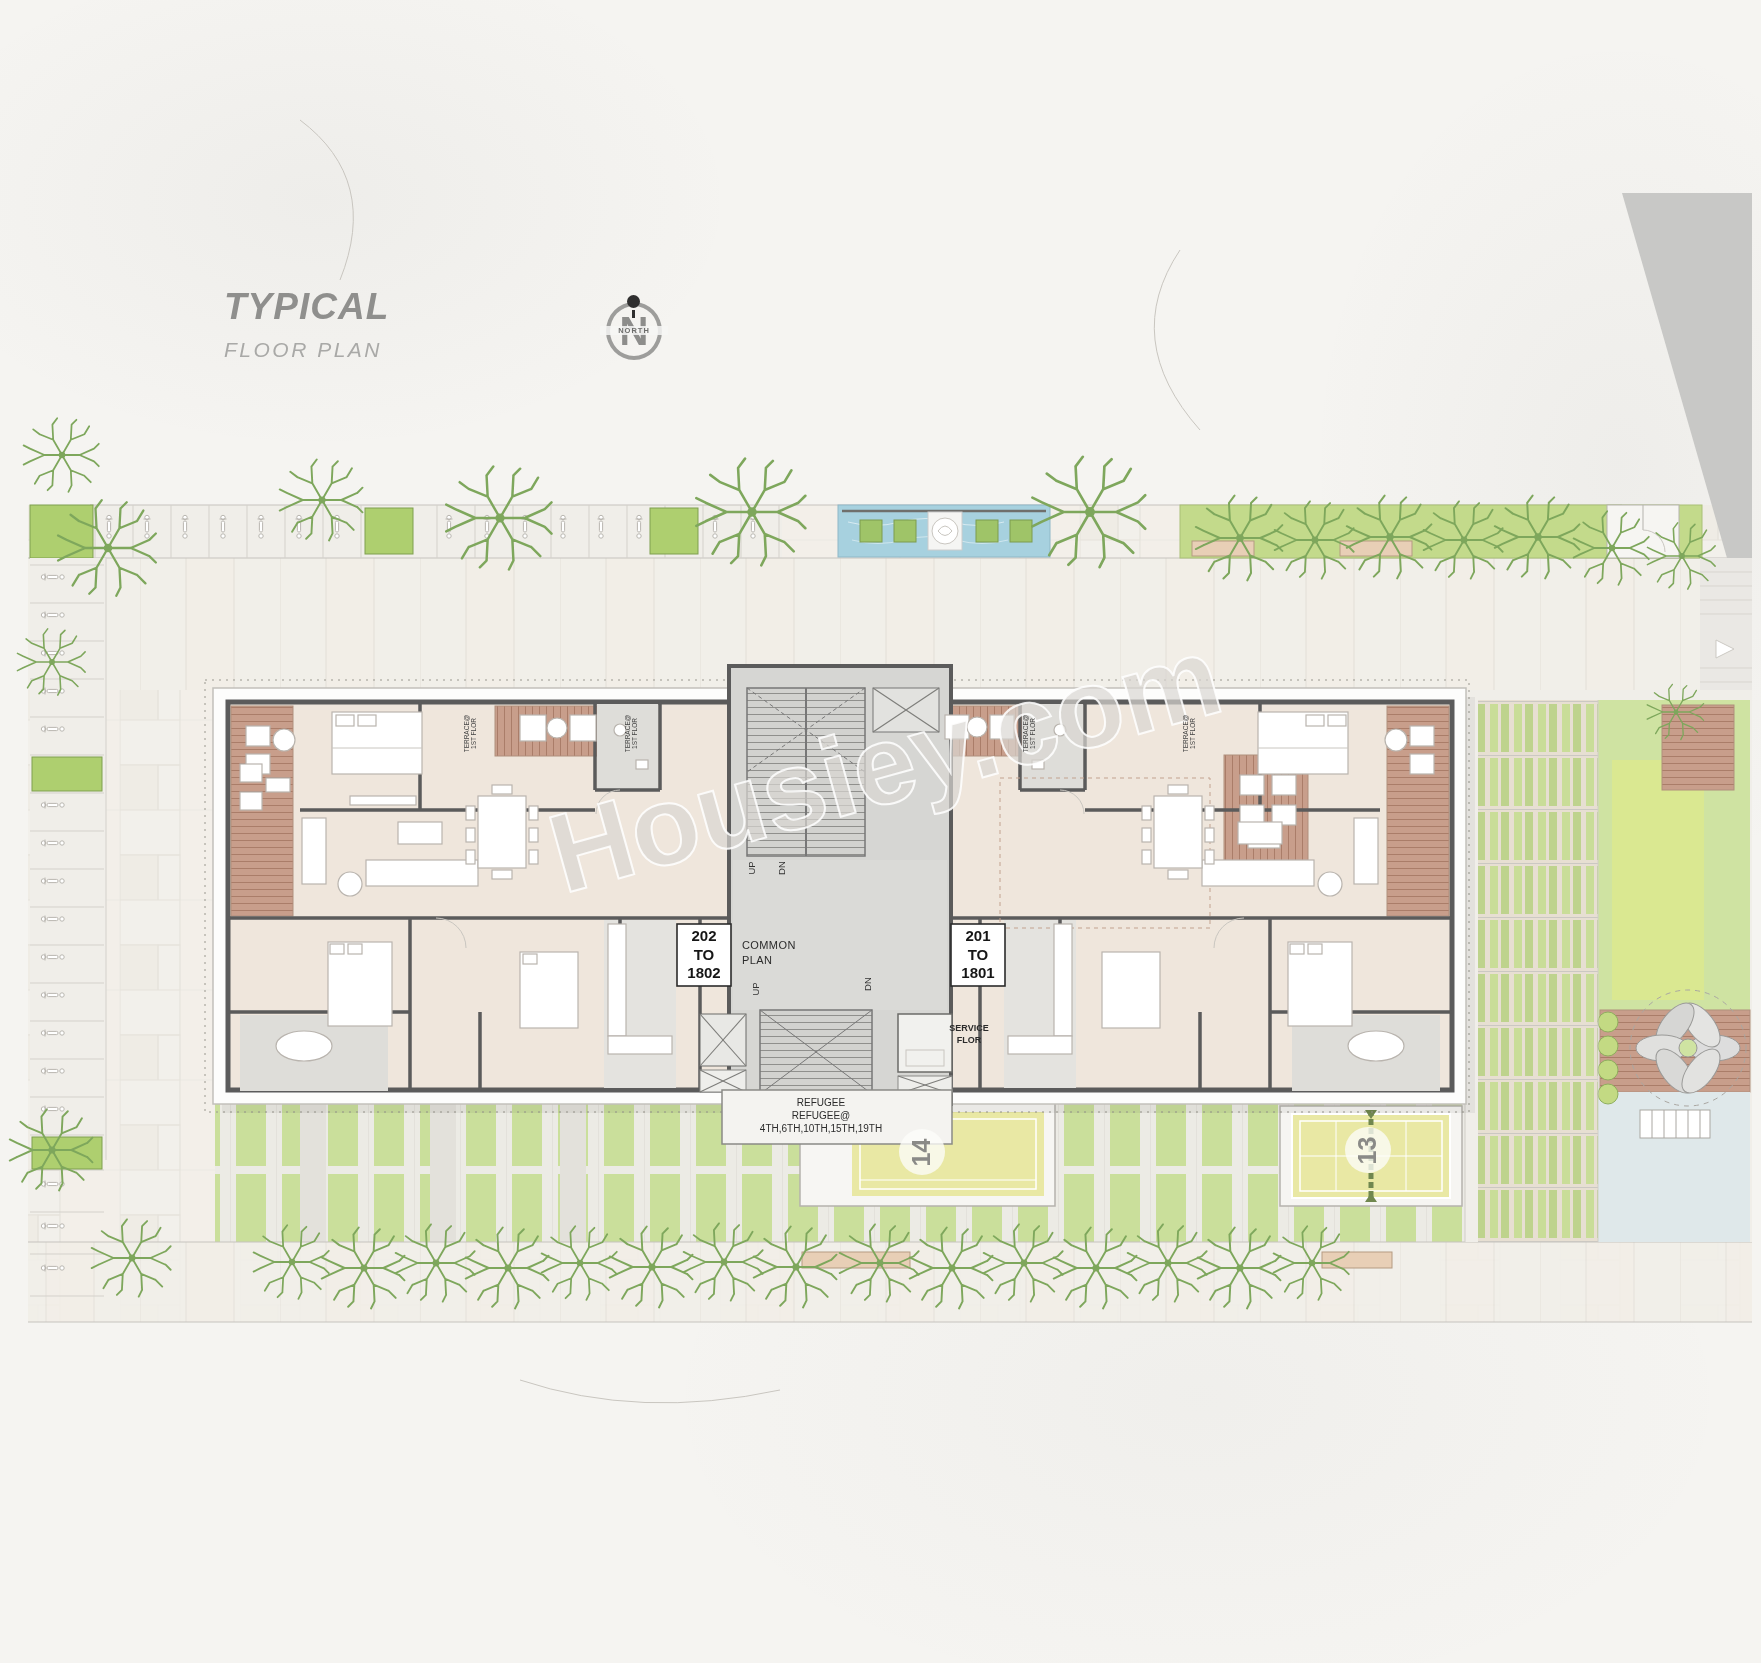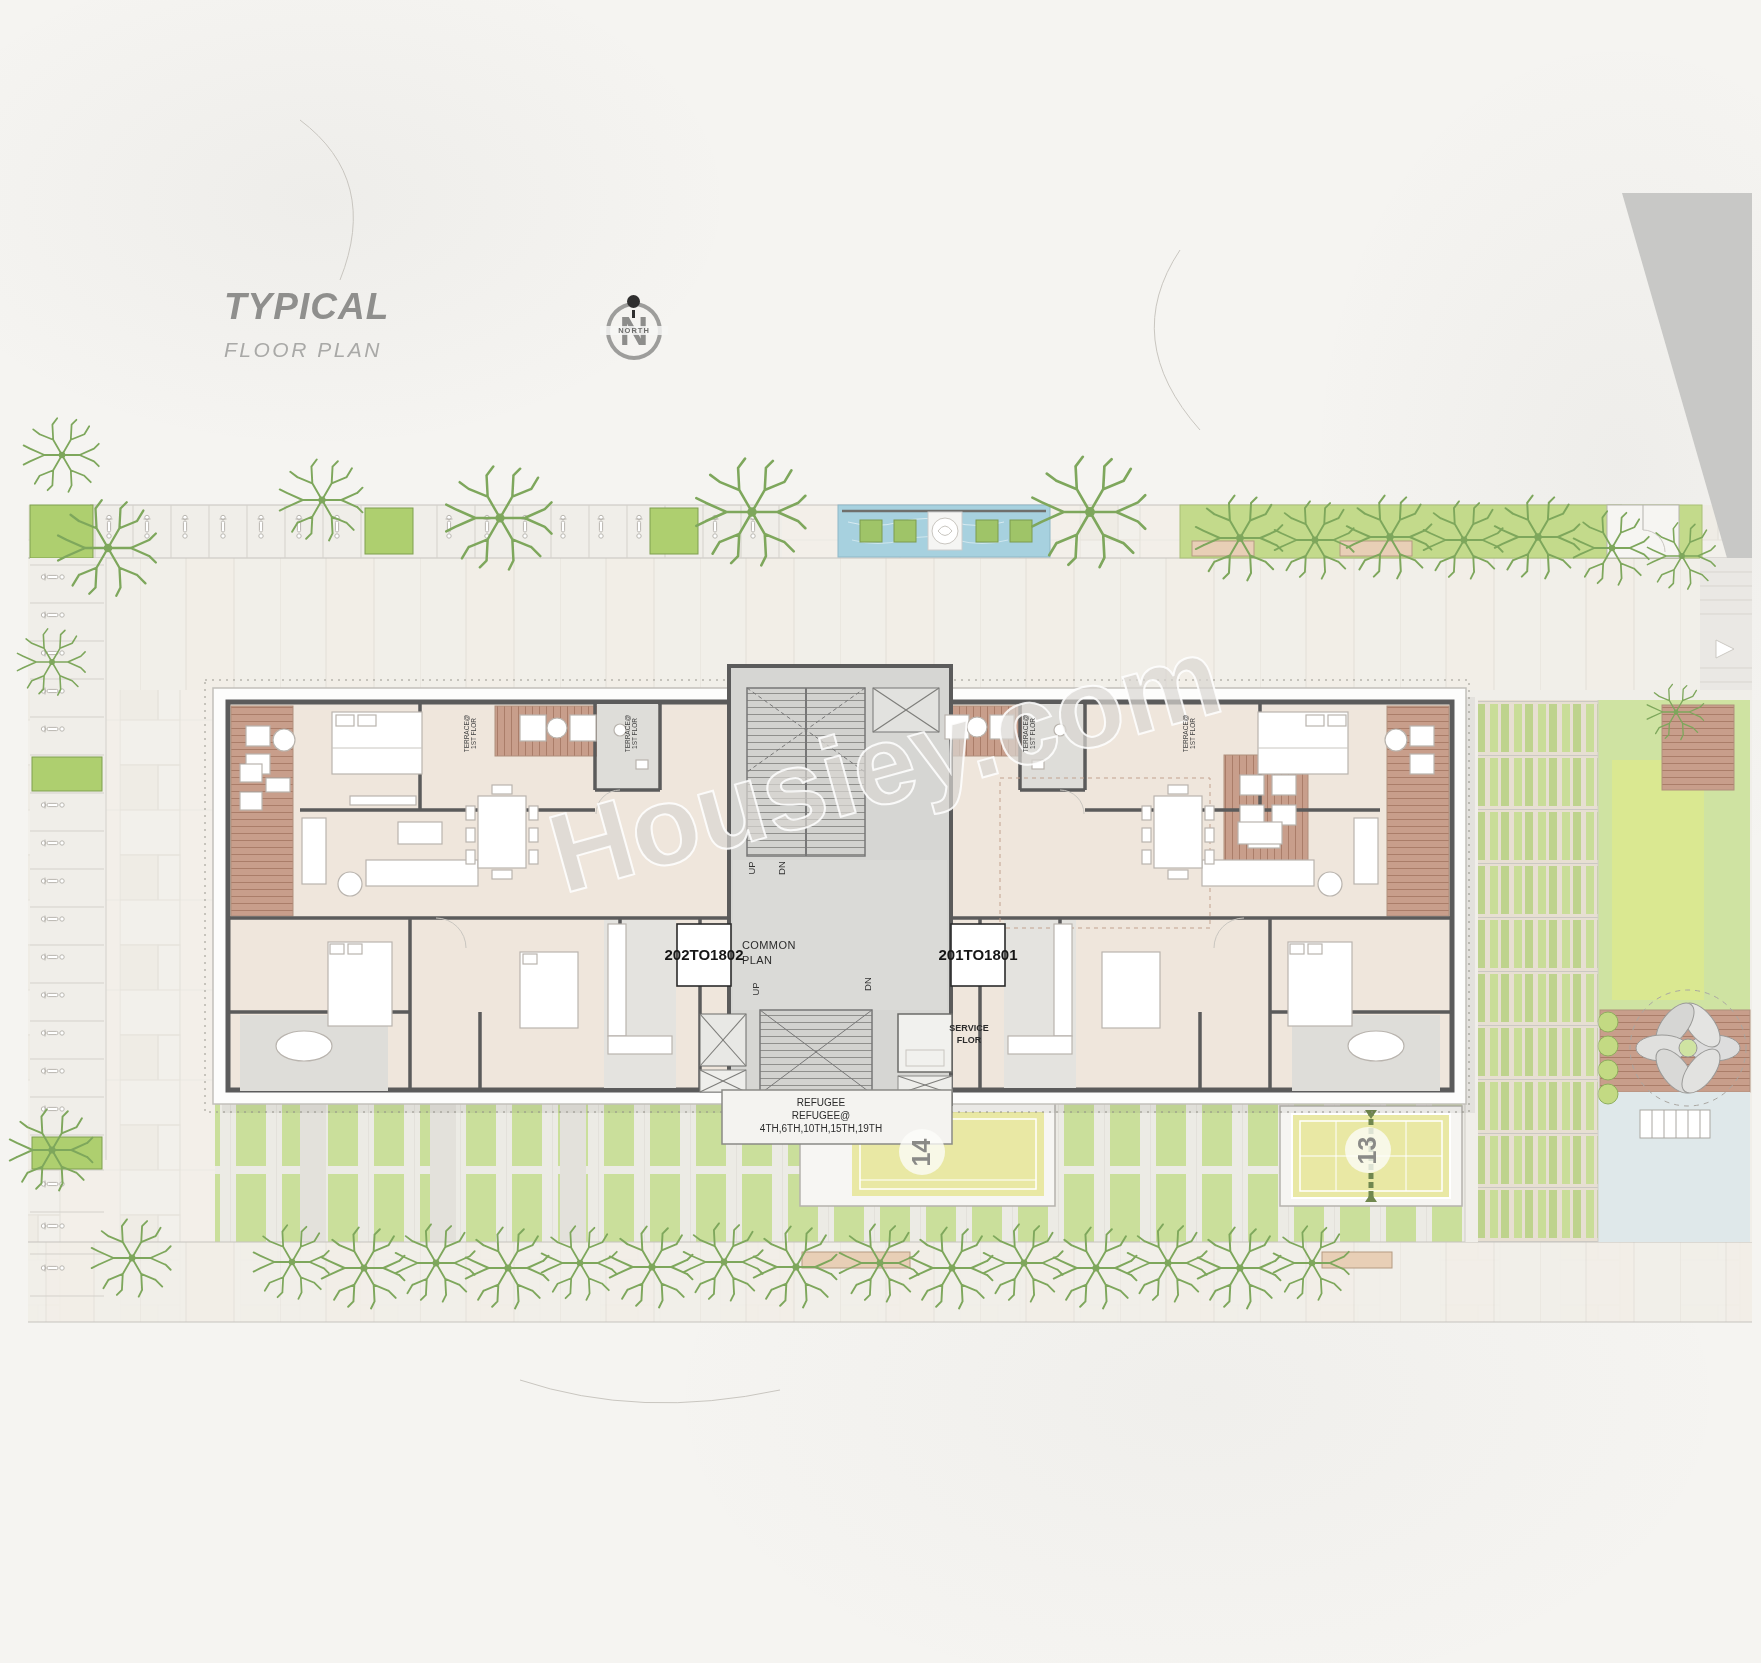--- a/index.html
+++ b/index.html
@@ -37,21 +37,21 @@
   .north{left:606px;top:302px;width:56px;height:58px;}
   .north .ring{position:absolute;inset:0;border:4px solid #9d9d9b;border-radius:50%;}
   .north .nletter{position:absolute;inset:0;text-align:center;font-size:40px;line-height:58px;font-weight:bold;color:#8d8d8b;}
   .north .nlabel{position:absolute;left:-6px;right:-6px;top:24px;text-align:center;font-size:7.5px;font-weight:bold;color:#6e6e6c;letter-spacing:1px;background:rgba(246,246,244,0.85);}
   .north .dot{position:absolute;left:21px;top:-7px;width:13px;height:13px;border-radius:50%;background:#2f2f2f;}
   .north .stem{position:absolute;left:26px;top:8px;width:3px;height:8px;background:#2f2f2f;}
   .watermark{left:505px;top:700px;width:760px;text-align:center;font-size:112px;font-weight:bold;
     transform:rotate(-15.5deg);color:rgba(187,181,173,0.38);
     -webkit-text-stroke:2px rgba(255,255,255,0.85);
     text-shadow:0 0 2px rgba(255,255,255,0.5);pointer-events:none;white-space:nowrap;}
-  .unitlabel{width:54px;height:62px;display:flex;flex-direction:row;align-items:center;justify-content:center;
+  .unitlabel{width:54px;height:62px;display:flex;flex-direction:column;align-items:center;justify-content:center;
     font-size:15px;font-weight:bold;color:#161616;line-height:1.25;text-align:center;}
   .unit-left{left:677px;top:924px;} .unit-right{left:951px;top:924px;}
   .foyer{left:742px;top:938px;width:196px;text-align:left;font-size:11px;letter-spacing:0.4px;line-height:1.4;color:#2b2b2b;}
   .servicelift{left:942px;top:1022px;width:54px;text-align:center;font-size:9px;line-height:1.35;color:#2b2b2b;font-weight:bold;}
   .refugee{left:722px;top:1096px;width:198px;text-align:center;font-size:10px;line-height:1.32;color:#2b2b2b;}
   .rotlabel{width:30px;height:12px;text-align:center;font-size:9.5px;color:#333;transform:rotate(-90deg);line-height:12px;}
   .terrlabel{width:56px;height:15px;text-align:center;font-size:6.5px;line-height:1.1;color:#444;transform:rotate(-90deg);}
   .badge{width:46px;height:46px;border-radius:50%;background:rgba(252,252,250,0.78);display:flex;align-items:center;justify-content:center;}
   .badge span{transform:rotate(-90deg);font-size:25px;font-weight:bold;color:#8a8a87;}
   .badge-14{left:899px;top:1129px;} .badge-13{left:1345px;top:1127px;}

